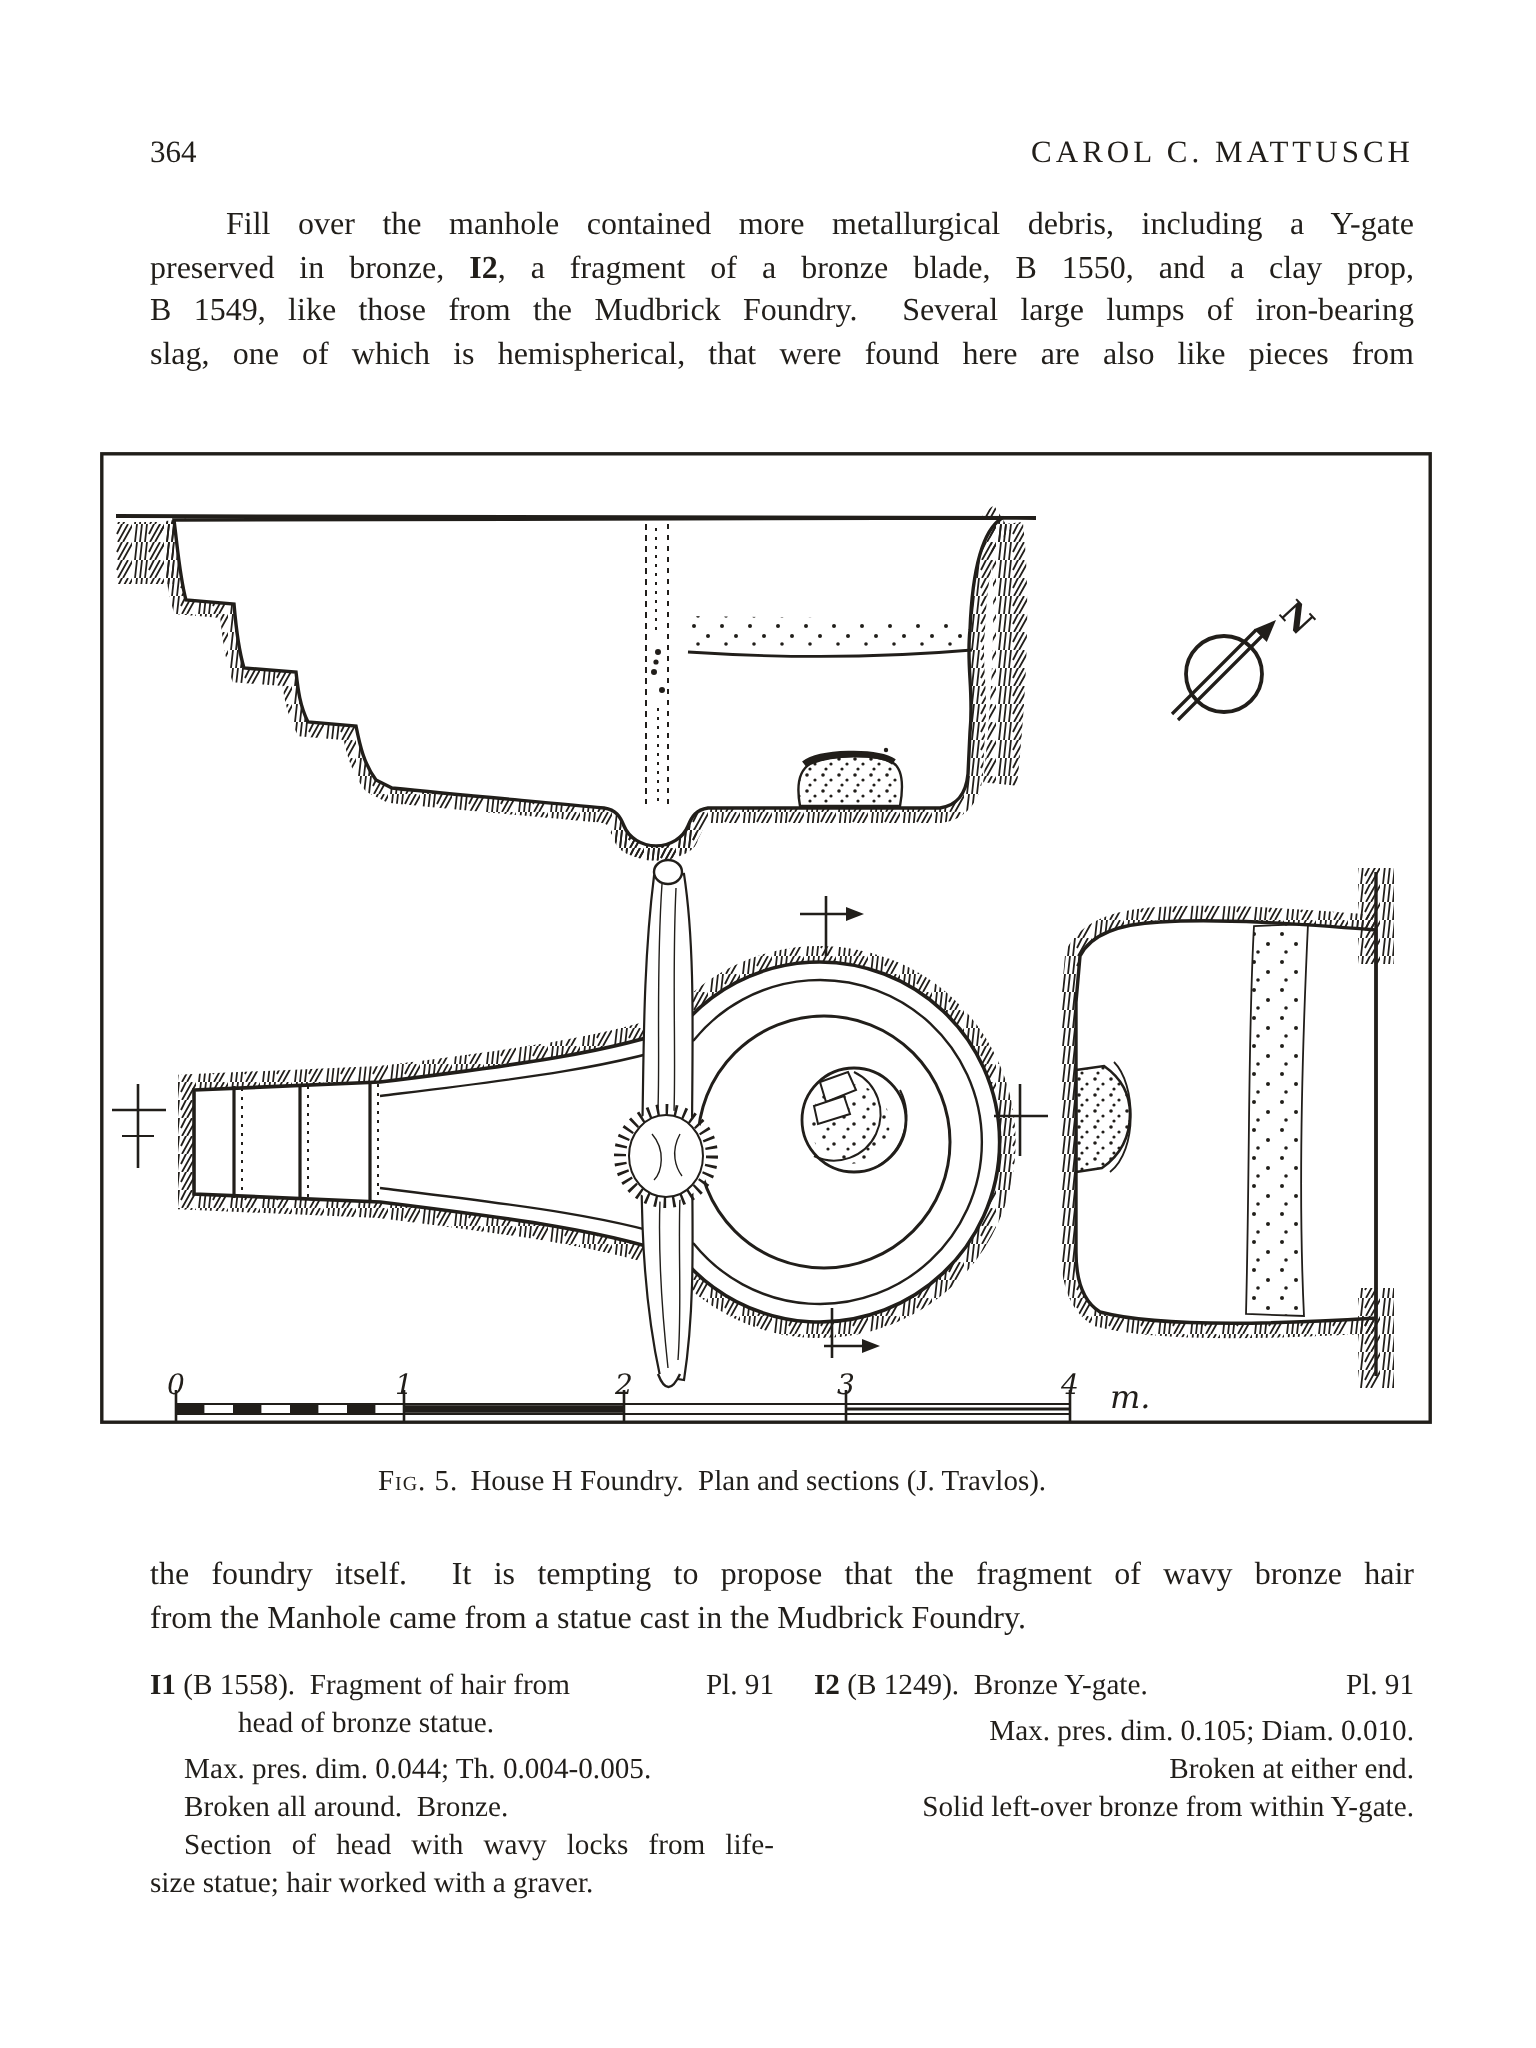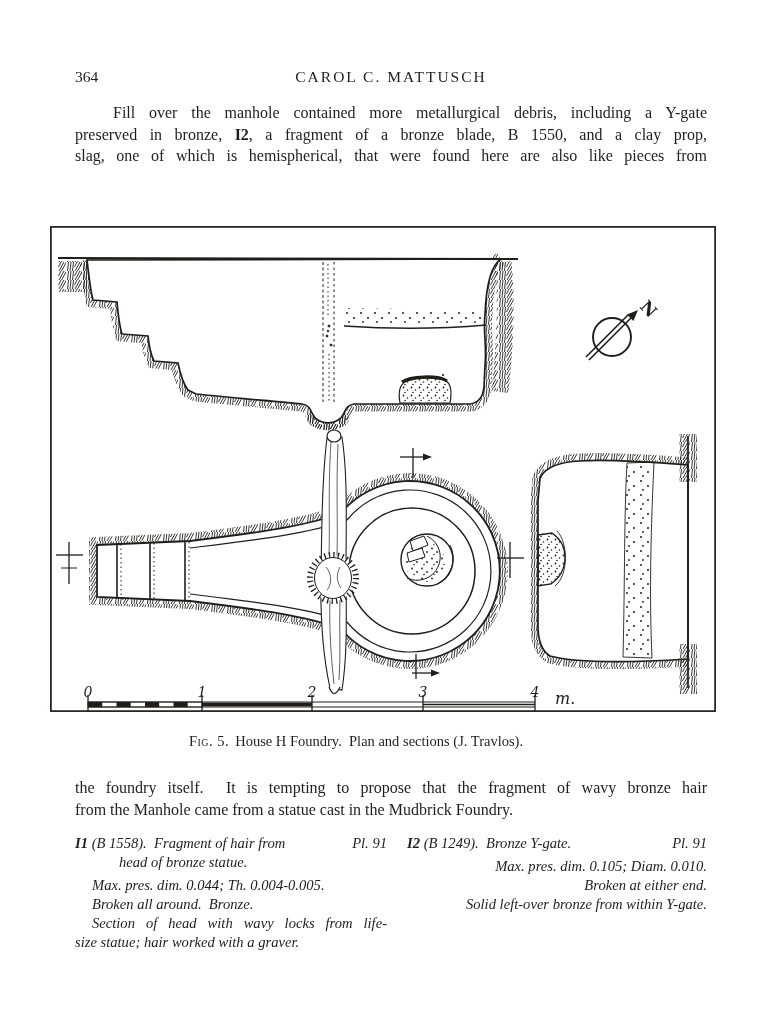--- a/index.html
+++ b/index.html
@@ -5,42 +5,42 @@
   html,body{margin:0;padding:0;}
   body{
     width:768px;height:1024px;position:relative;background:#ffffff;
     font-family:"Liberation Serif","DejaVu Serif",serif;color:#211e1a;
     -webkit-font-smoothing:antialiased;
   }
   .abs{position:absolute;}
   
   .hdr{top:68px;left:75px;width:632px;height:18px;font-size:15.5px;}
   .pagenum{position:absolute;left:0;top:0;}
-  .runhead{display:block;text-align:center;letter-spacing:2px;}
+  .runhead{display:block;text-align:right;letter-spacing:2px;}
   
   .para{left:75px;width:632px;font-size:16px;line-height:21.5px;}
   .p-top{top:102px;}
   .p-bottom{top:777px;}
   .jline{text-align:justify;text-align-last:justify;white-space:pre-wrap;}
   .nline{white-space:pre-wrap;}
   .indent1{text-indent:38px;}
   b{font-weight:bold;}
   
   .figwrap{top:226px;left:50px;width:666px;height:486px;}
   svg{display:block;}
   svg text{font-family:"DejaVu Serif","Liberation Serif",serif;fill:#211e1a;}
   .scale-num{font-size:14px;font-style:italic;}
   .scale-unit{font-size:16px;font-style:italic;}
   .north-n{font-size:17px;font-weight:bold;}
   
   .caption{top:733px;left:0;width:712px;text-align:center;font-size:14.5px;white-space:pre-wrap;}
   .smallcaps{font-variant:small-caps;letter-spacing:0.5px;}
   .cap-text{margin-left:6px;}
   
-  .catalog{top:834px;left:75px;width:632px;display:flex;gap:20px;font-size:14.6px;line-height:19px;font-style:italic;}
+  .catalog{top:834px;left:75px;width:632px;display:flex;gap:20px;font-size:14.6px;line-height:19px;}
   .cat-col1{width:312px;}
   .cat-col2{width:300px;text-align:right;}
   .cat-head{display:flex;justify-content:space-between;white-space:pre-wrap;}
   .cat-cont{padding-left:44px;white-space:pre-wrap;}
   .cat-body{margin-top:4px;}
   .cat-line{padding-left:17px;white-space:pre-wrap;}
   .cat-desc1{text-indent:17px;white-space:pre-wrap;}
   .cat-desc1.just{text-align:justify;text-align-last:justify;}
   .cat-desc2{white-space:pre-wrap;}
 </style>
@@ -48,20 +48,21 @@
 <body>
 
 <div class="abs hdr">
   <span class="pagenum">364</span>
   <span class="runhead">CAROL C. MATTUSCH</span>
 </div>
 
 <div class="abs para p-top">
   <div class="jline indent1">Fill over the manhole contained more metallurgical debris, including a Y-gate</div>
   <div class="jline"><span>preserved in bronze, </span><b>I2</b><span>, a fragment of a bronze blade, B 1550, and a clay prop,</span></div>
+  <div class="jline">B 1549, like those from the Mudbrick Foundry.  Several large lumps of iron-bearing</div>
   <div class="jline">slag, one of which is hemispherical, that were found here are also like pieces from</div>
 </div>
 
 <div class="abs figwrap">
 <svg width="666" height="486" viewBox="0 0 666 486" role="img">
   <defs>
     <pattern id="rubble" width="16" height="9" patternUnits="userSpaceOnUse">
       <g stroke="#211e1a" stroke-width="0.9" fill="none">
         <path d="M1.5,9 L2.5,0 M4,9 L5,0 M6.5,9 L7.5,0"></path>
         <path d="M9,9 L14,0 M11.5,9 L16.5,0 M8.5,5 L12,-2"></path>

